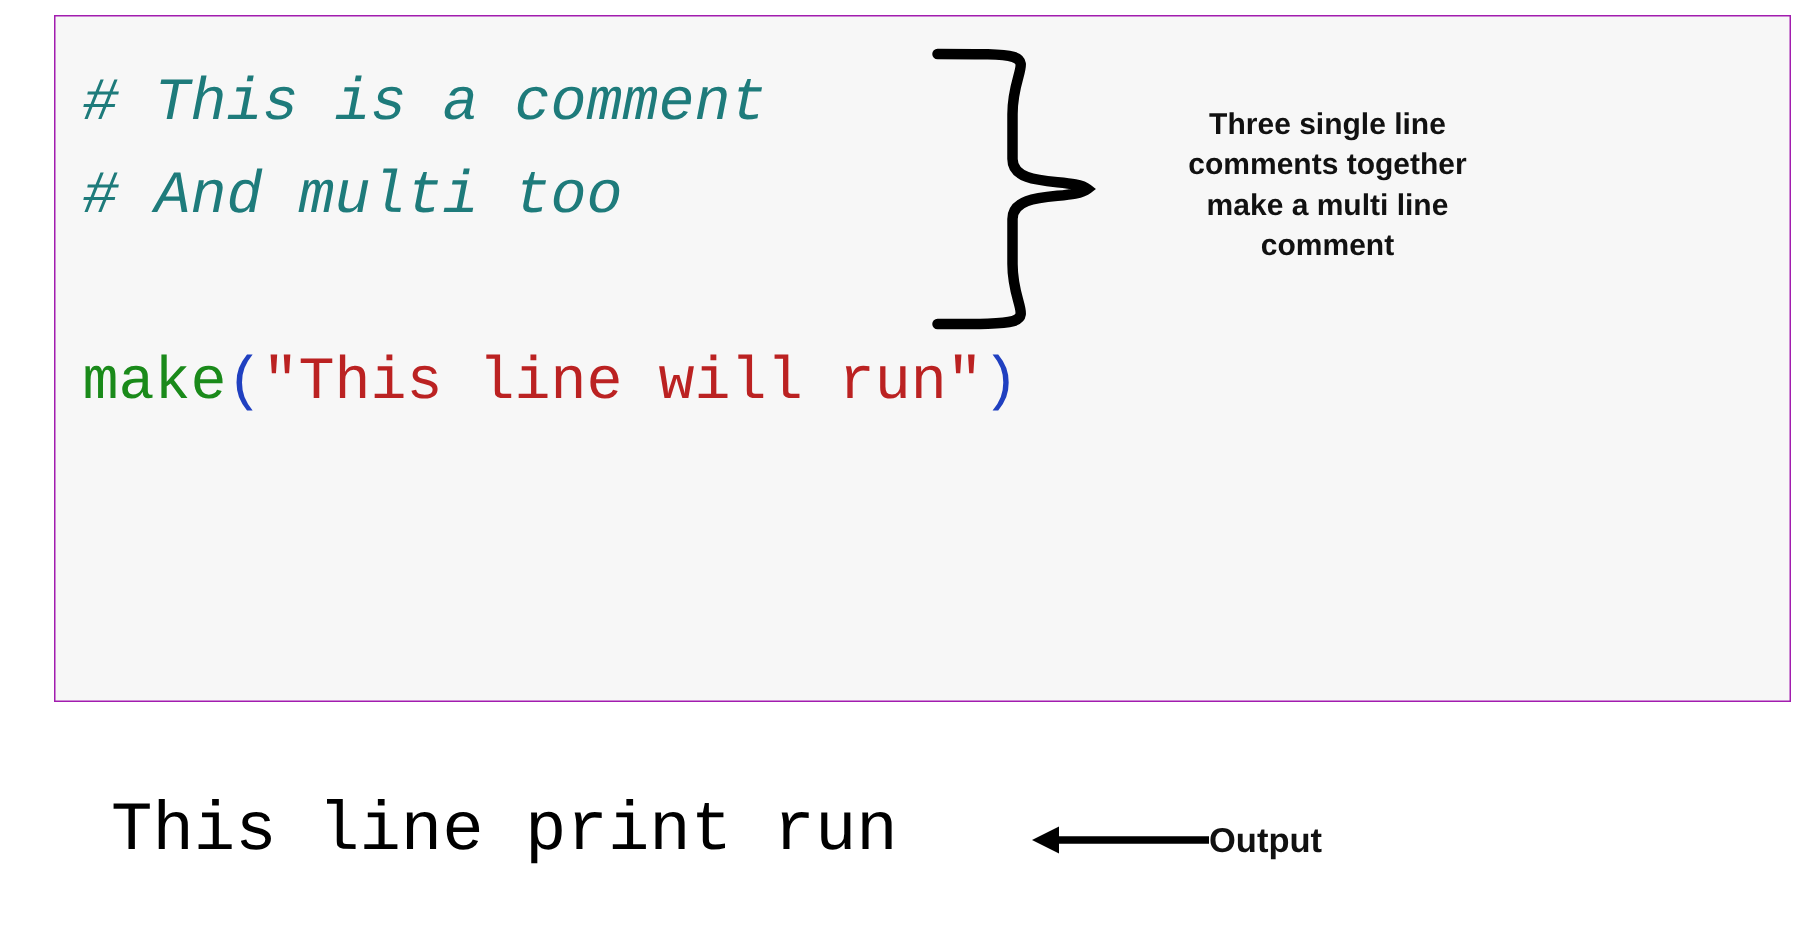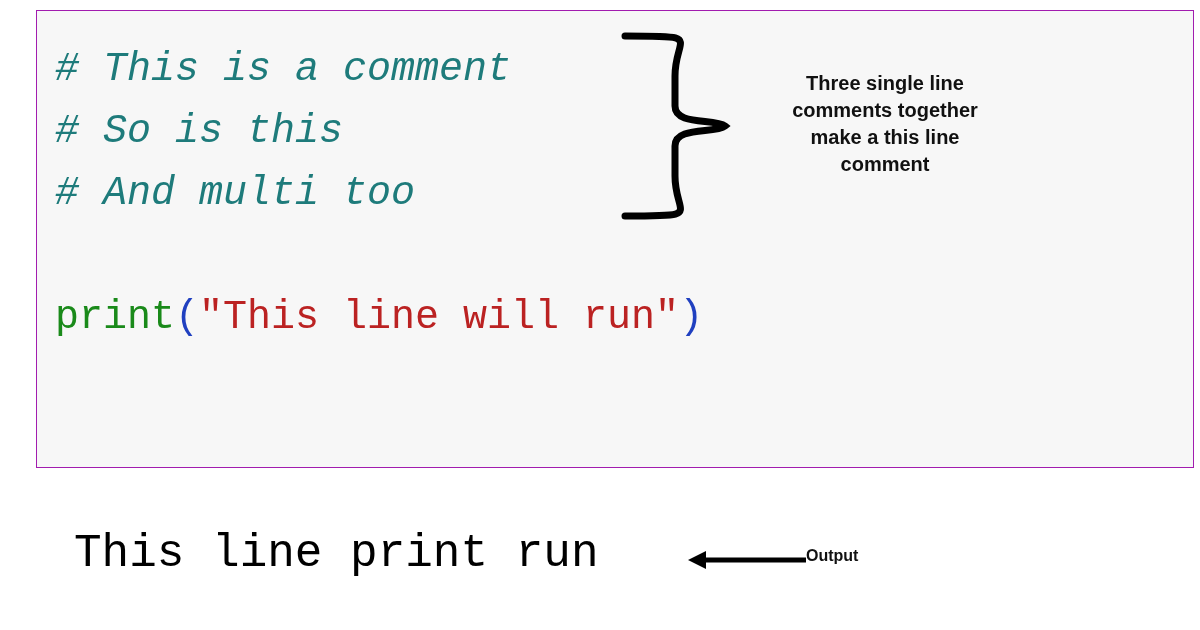--- a/index.html
+++ b/index.html
@@ -70,47 +70,46 @@
       left: 688px;
       top: 545px;
       width: 120px;
       height: 30px;
     }
     .output-label {
       position: absolute;
       left: 806px;
       top: 547px;
       font-family: Arial, sans-serif;
-      font-size: 16px;
+      font-size: 23px;
       font-weight: 700;
       color: #111;
     }
   </style>
 </head>
 <body>
 
 <div class="code-box">
   <div class="code-line comment"># This is a comment</div>
-  <div class="code-line comment"># So is this</div>
   <div class="code-line comment"># And multi too</div>
   <div class="blank-line"></div>
-  <div class="code-line"><span class="fn">print</span><span class="paren">(</span><span class="str">"This line will run"</span><span class="paren">)</span></div>
+  <div class="code-line"><span class="fn">make</span><span class="paren">(</span><span class="str">"This line will run"</span><span class="paren">)</span></div>
 </div>
 
 <svg class="brace-svg" viewBox="0 0 200 200">
   <path d="M 10 10
            C 90 10, 60 10, 60 50
            L 60 80
            C 60 100, 100 92, 110 100
            C 100 108, 60 100, 60 120
            L 60 150
            C 60 190, 90 190, 10 190" fill="none" stroke="#000" stroke-width="7" stroke-linecap="round"></path>
 </svg>
 
-<div class="annotation-brace">Three single line comments together make a this line comment</div>
+<div class="annotation-brace">Three single line comments together make a multi line comment</div>
 
 <div class="output-area">This line print run</div>
 
 <svg class="arrow-svg" viewBox="0 0 120 30">
   <line x1="118" y1="15" x2="8" y2="15" stroke="#000" stroke-width="5"></line>
   <polygon points="0,15 18,6 18,24" fill="#000"></polygon>
 </svg>
 
 <div class="output-label">Output</div>
 

